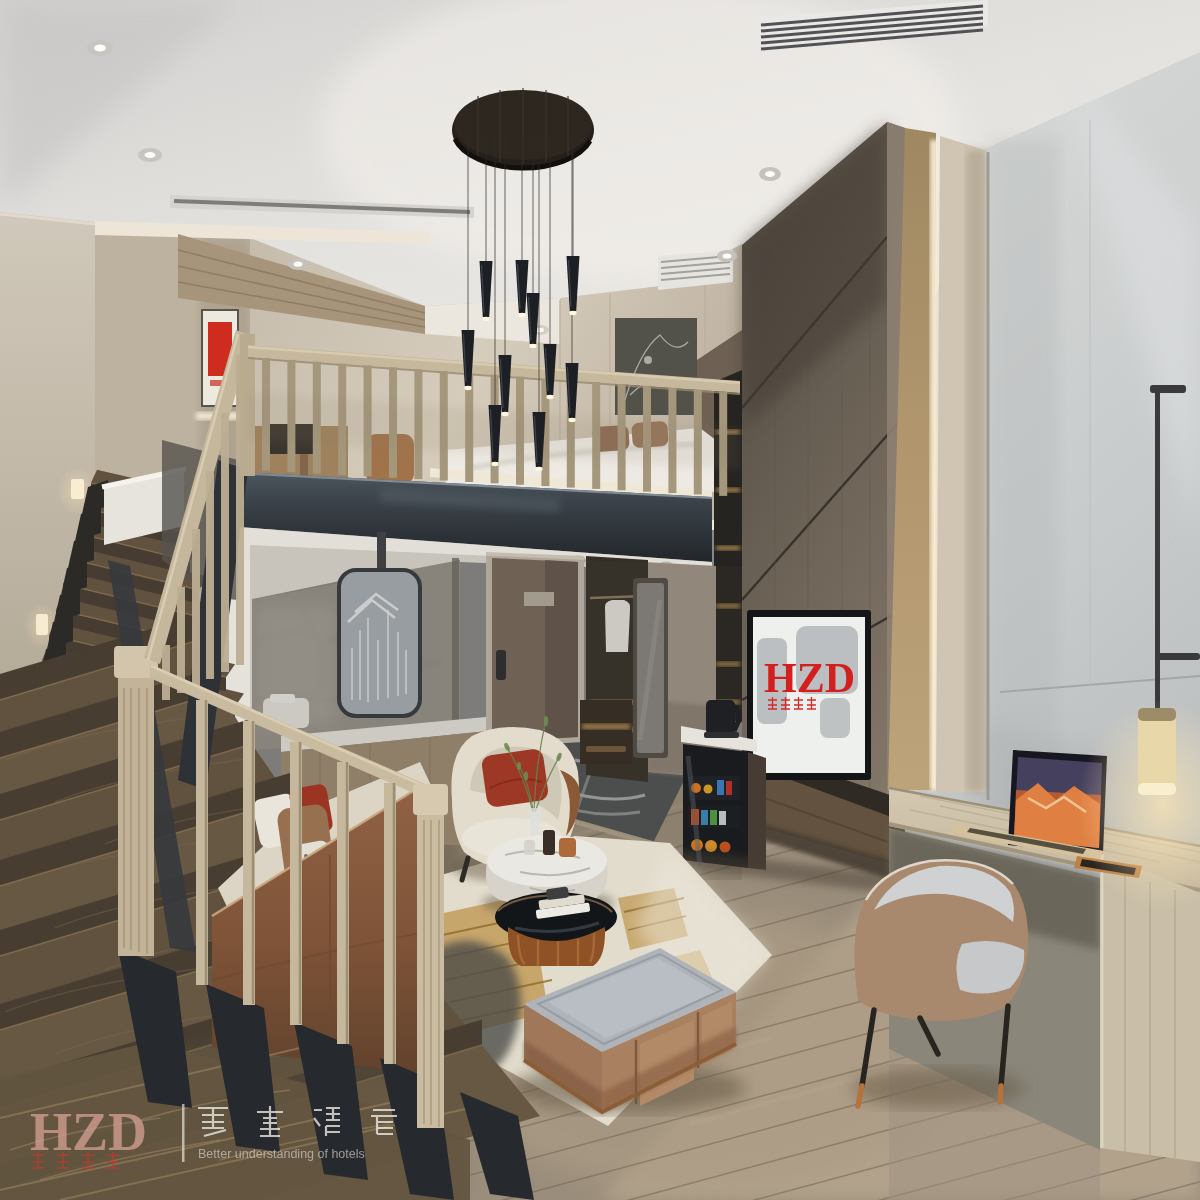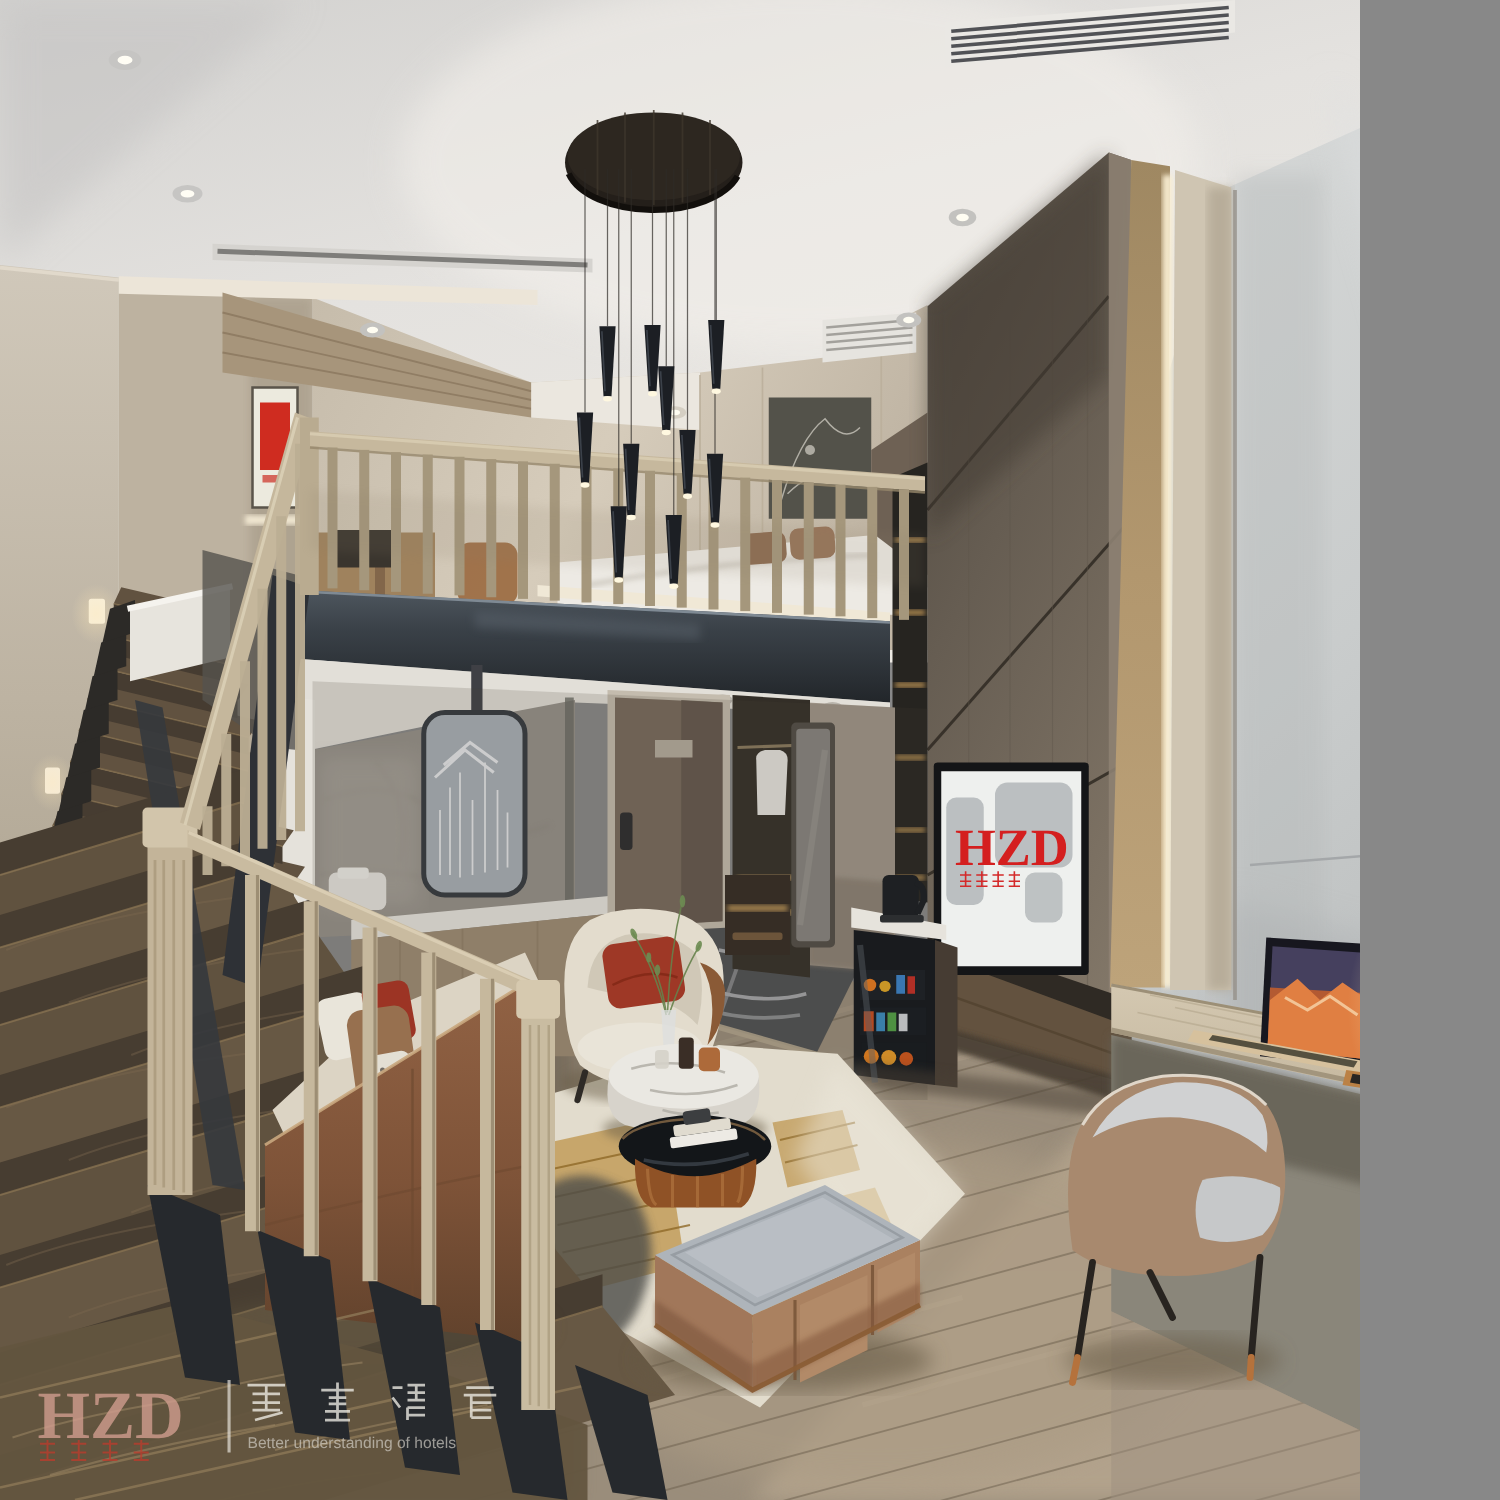--- a/index.html
+++ b/index.html
@@ -1,14 +1,14 @@
 <!DOCTYPE html>
 <html><head><meta charset="utf-8"><style>
 html,body{margin:0;padding:0;background:#888;}
-#scene{width:1088px;height:1200px;overflow:hidden;position:relative;font-family:"Liberation Sans",sans-serif;}
+#scene{width:1200px;height:1200px;overflow:hidden;position:relative;font-family:"Liberation Sans",sans-serif;}
 </style></head><body>
 <div id="scene"><svg xmlns="http://www.w3.org/2000/svg" width="1200" height="1200" viewBox="0 0 1200 1200">
 <defs>
 <linearGradient id="ceil" x1="0" y1="0" x2="0.55" y2="1">
  <stop offset="0" stop-color="#d2d1cf"></stop>
           <stop offset="0.45" stop-color="#e4e2df"></stop>
           <stop offset="1" stop-color="#edeae4"></stop>
 </linearGradient>
 <linearGradient id="rwall" x1="0" y1="0" x2="0.22" y2="1">
  <stop offset="0" stop-color="#d8dad9"></stop>

